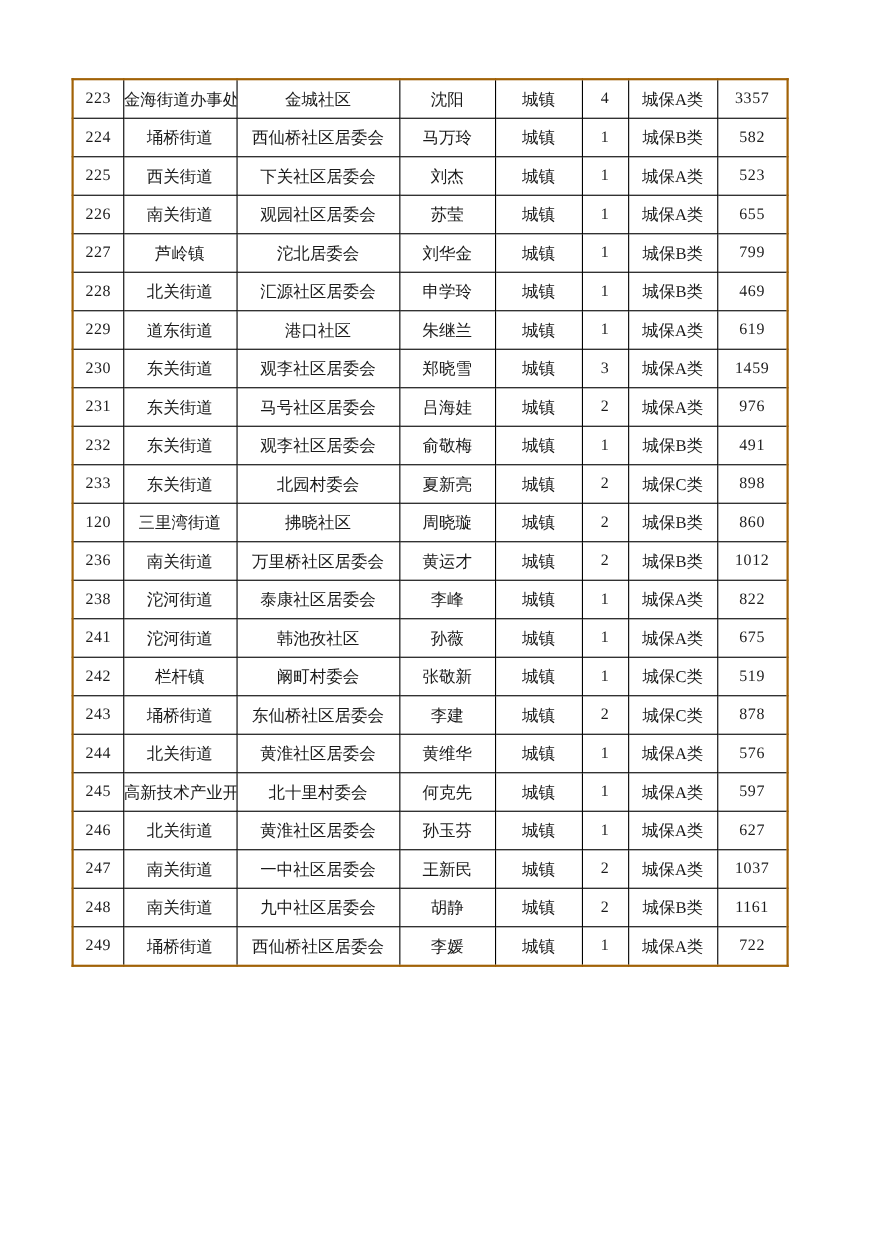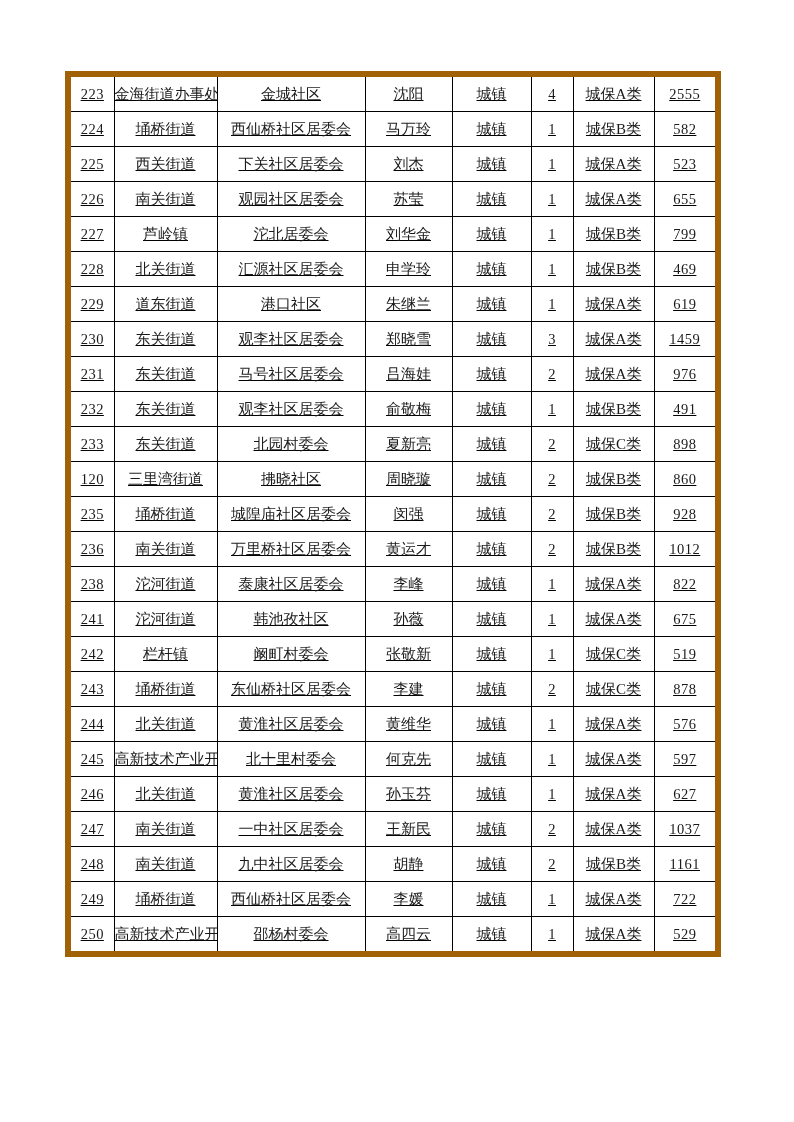--- a/index.html
+++ b/index.html
@@ -17,22 +17,21 @@
     font-family: "Liberation Serif", "DejaVu Serif", serif;
   }
   table.roster {
     position: absolute;
     left: 65px;
     top: 71px;
     width: 650px;
     table-layout: fixed;
     border-collapse: collapse;
     border-spacing: 0;
-    border: 6px solid #a16207;
-    text-decoration: underline;
+    border: 2px solid #a16207;
   }
   table.roster td {
     border: 1.5px solid #000000;
     height: 34px;
     padding: 0;
     text-align: center;
     vertical-align: middle;
     font-size: 15px;
     color: #1a1a1a;
     white-space: nowrap;
@@ -61,21 +60,21 @@
     </colgroup>
     <tbody>
         <tr>
           <td class="num">223</td>
           <td>金海街道办事处</td>
           <td>金城社区</td>
           <td>沈阳</td>
           <td>城镇</td>
           <td class="num">4</td>
           <td>城保A类</td>
-          <td class="num">2555</td>
+          <td class="num">3357</td>
         </tr>
         <tr>
           <td class="num">224</td>
           <td>埇桥街道</td>
           <td>西仙桥社区居委会</td>
           <td>马万玲</td>
           <td>城镇</td>
           <td class="num">1</td>
           <td>城保B类</td>
           <td class="num">582</td>
@@ -174,30 +173,20 @@
           <td class="num">120</td>
           <td>三里湾街道</td>
           <td>拂晓社区</td>
           <td>周晓璇</td>
           <td>城镇</td>
           <td class="num">2</td>
           <td>城保B类</td>
           <td class="num">860</td>
         </tr>
         <tr>
-          <td class="num">235</td>
-          <td>埇桥街道</td>
-          <td>城隍庙社区居委会</td>
-          <td>闵强</td>
-          <td>城镇</td>
-          <td class="num">2</td>
-          <td>城保B类</td>
-          <td class="num">928</td>
-        </tr>
-        <tr>
           <td class="num">236</td>
           <td>南关街道</td>
           <td>万里桥社区居委会</td>
           <td>黄运才</td>
           <td>城镇</td>
           <td class="num">2</td>
           <td>城保B类</td>
           <td class="num">1012</td>
         </tr>
         <tr>
@@ -292,26 +281,16 @@
         </tr>
         <tr>
           <td class="num">249</td>
           <td>埇桥街道</td>
           <td>西仙桥社区居委会</td>
           <td>李媛</td>
           <td>城镇</td>
           <td class="num">1</td>
           <td>城保A类</td>
           <td class="num">722</td>
-        </tr>
-        <tr>
-          <td class="num">250</td>
-          <td>高新技术产业开</td>
-          <td>邵杨村委会</td>
-          <td>高四云</td>
-          <td>城镇</td>
-          <td class="num">1</td>
-          <td>城保A类</td>
-          <td class="num">529</td>
         </tr>
       </tbody>
   </table>
 </div>
 
 </body></html>

